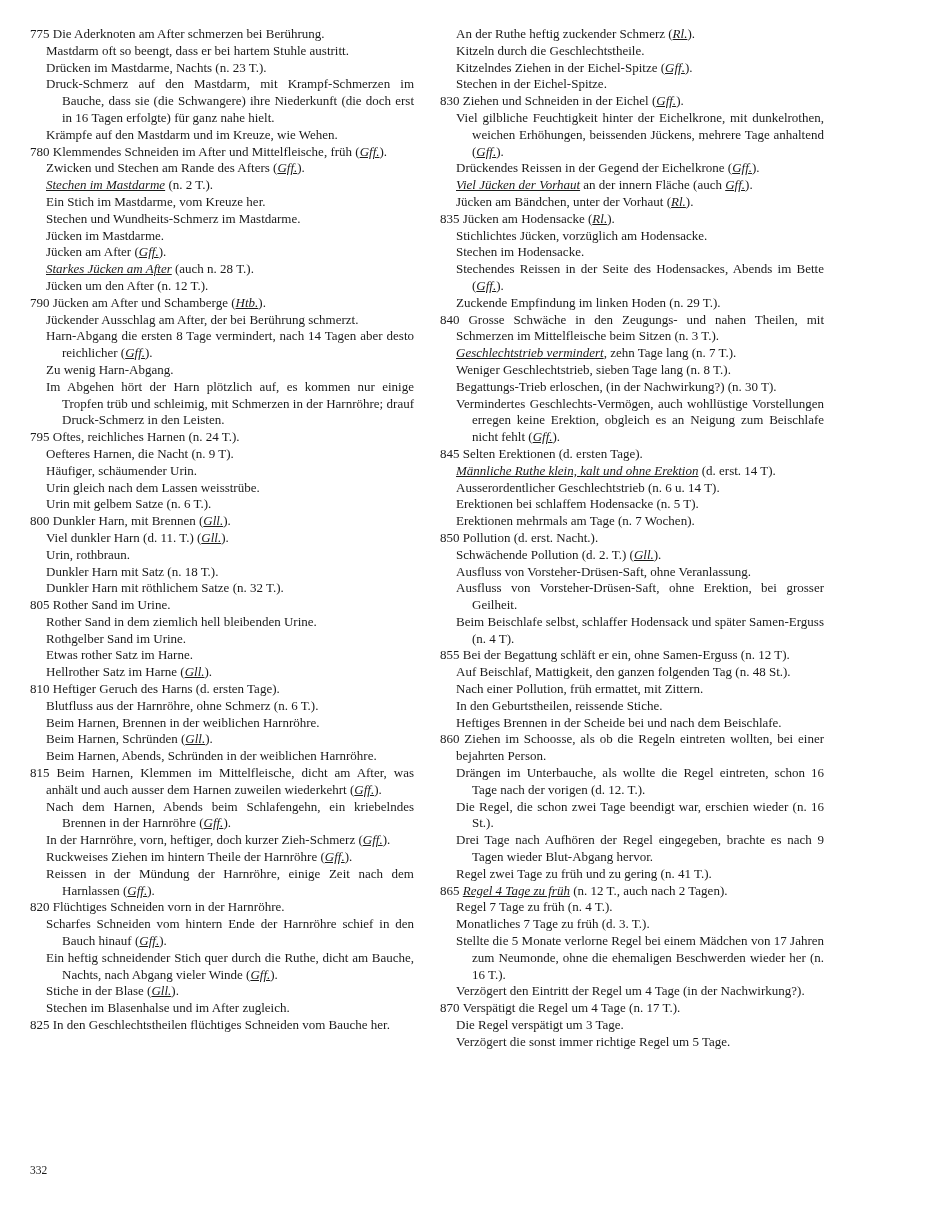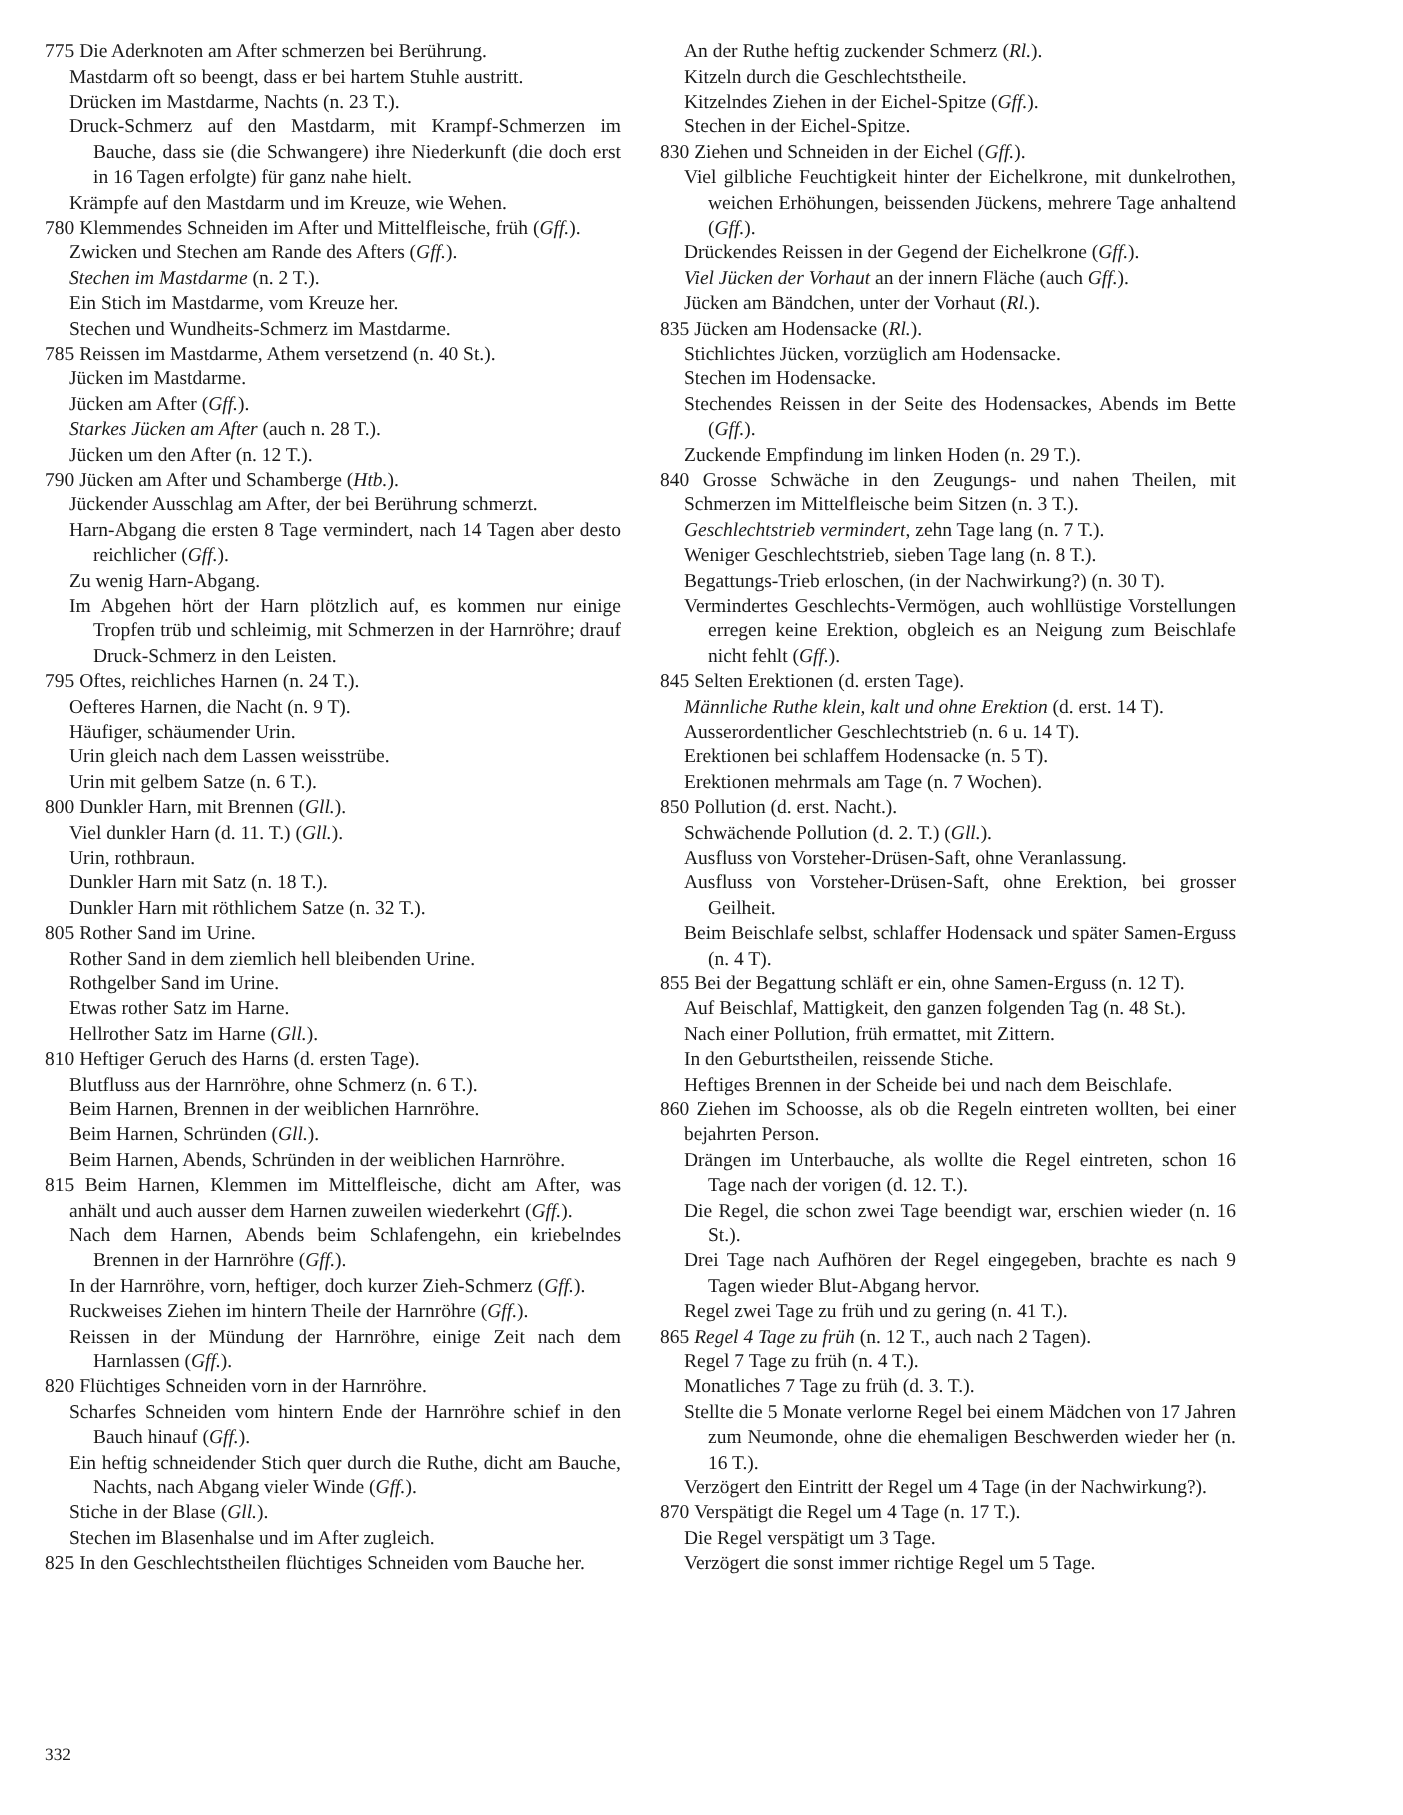--- a/index.html
+++ b/index.html
@@ -6,38 +6,37 @@
   body { width: 935px; height: 1210px; position: relative; overflow: hidden;
          font-family: "Liberation Serif", "DejaVu Serif", serif; color: #1a1a1a; }
   .col { position: absolute; top: 26px; width: 384px; font-size: 13px; line-height: 16.8px; }
   .col.left { left: 30px; }
   .col.right { left: 440px; }
   .entry { margin: 0; text-align: justify; text-align-last: left; }
   .entry.num { padding-left: 16px; text-indent: -16px; }
   .entry.numflow { padding-left: 16px; text-indent: -16px; }
   .entry.sub { padding-left: 32px; text-indent: -16px; }
   .entry .n { font-feature-settings: "lnum"; }
-  .entry i { font-style: italic; }
+  .entry i { font-style: italic; text-decoration: underline; }
   .folio { position: absolute; left: 30px; top: 1164px; font-size: 11.5px; text-align: center; }
 </style>
 </head>
 <body>
 
 <div class="col left">
     <p class="entry num"><span class="n">775 </span><span>Die Aderknoten am After schmerzen bei Berührung.</span></p>
     <p class="entry sub"><span>Mastdarm oft so beengt, dass er bei hartem Stuhle austritt.</span></p>
     <p class="entry sub"><span>Drücken im Mastdarme, Nachts (n. 23 T.).</span></p>
     <p class="entry sub"><span>Druck-Schmerz auf den Mastdarm, mit Krampf-Schmerzen im Bauche, dass sie (die Schwangere) ihre Niederkunft (die doch erst in 16 Tagen erfolgte) für ganz nahe hielt.</span></p>
     <p class="entry sub"><span>Krämpfe auf den Mastdarm und im Kreuze, wie Wehen.</span></p>
     <p class="entry num"><span class="n">780 </span><span>Klemmendes Schneiden im After und Mittelfleische, früh (</span><i>Gff.</i><span>).</span></p>
     <p class="entry sub"><span>Zwicken und Stechen am Rande des Afters (</span><i>Gff.</i><span>).</span></p>
     <p class="entry sub"><i>Stechen im Mastdarme</i><span> (n. 2 T.).</span></p>
     <p class="entry sub"><span>Ein Stich im Mastdarme, vom Kreuze her.</span></p>
     <p class="entry sub"><span>Stechen und Wundheits-Schmerz im Mastdarme.</span></p>
-    <p class="entry num"><span class="n">785 </span><span>Reissen im Mastdarme, Athem versetzend (n. 40 St.).</span></p>
     <p class="entry sub"><span>Jücken im Mastdarme.</span></p>
     <p class="entry sub"><span>Jücken am After (</span><i>Gff.</i><span>).</span></p>
     <p class="entry sub"><i>Starkes Jücken am After</i><span> (auch n. 28 T.).</span></p>
     <p class="entry sub"><span>Jücken um den After (n. 12 T.).</span></p>
     <p class="entry num"><span class="n">790 </span><span>Jücken am After und Schamberge (</span><i>Htb.</i><span>).</span></p>
     <p class="entry sub"><span>Jückender Ausschlag am After, der bei Berührung schmerzt.</span></p>
     <p class="entry sub"><span>Harn-Abgang die ersten 8 Tage vermindert, nach 14 Tagen aber desto reichlicher (</span><i>Gff.</i><span>).</span></p>
     <p class="entry sub"><span>Zu wenig Harn-Abgang.</span></p>
     <p class="entry sub"><span>Im Abgehen hört der Harn plötzlich auf, es kommen nur einige Tropfen trüb und schleimig, mit Schmerzen in der Harnröhre; drauf Druck-Schmerz in den Leisten.</span></p>
     <p class="entry num"><span class="n">795 </span><span>Oftes, reichliches Harnen (n. 24 T.).</span></p>

